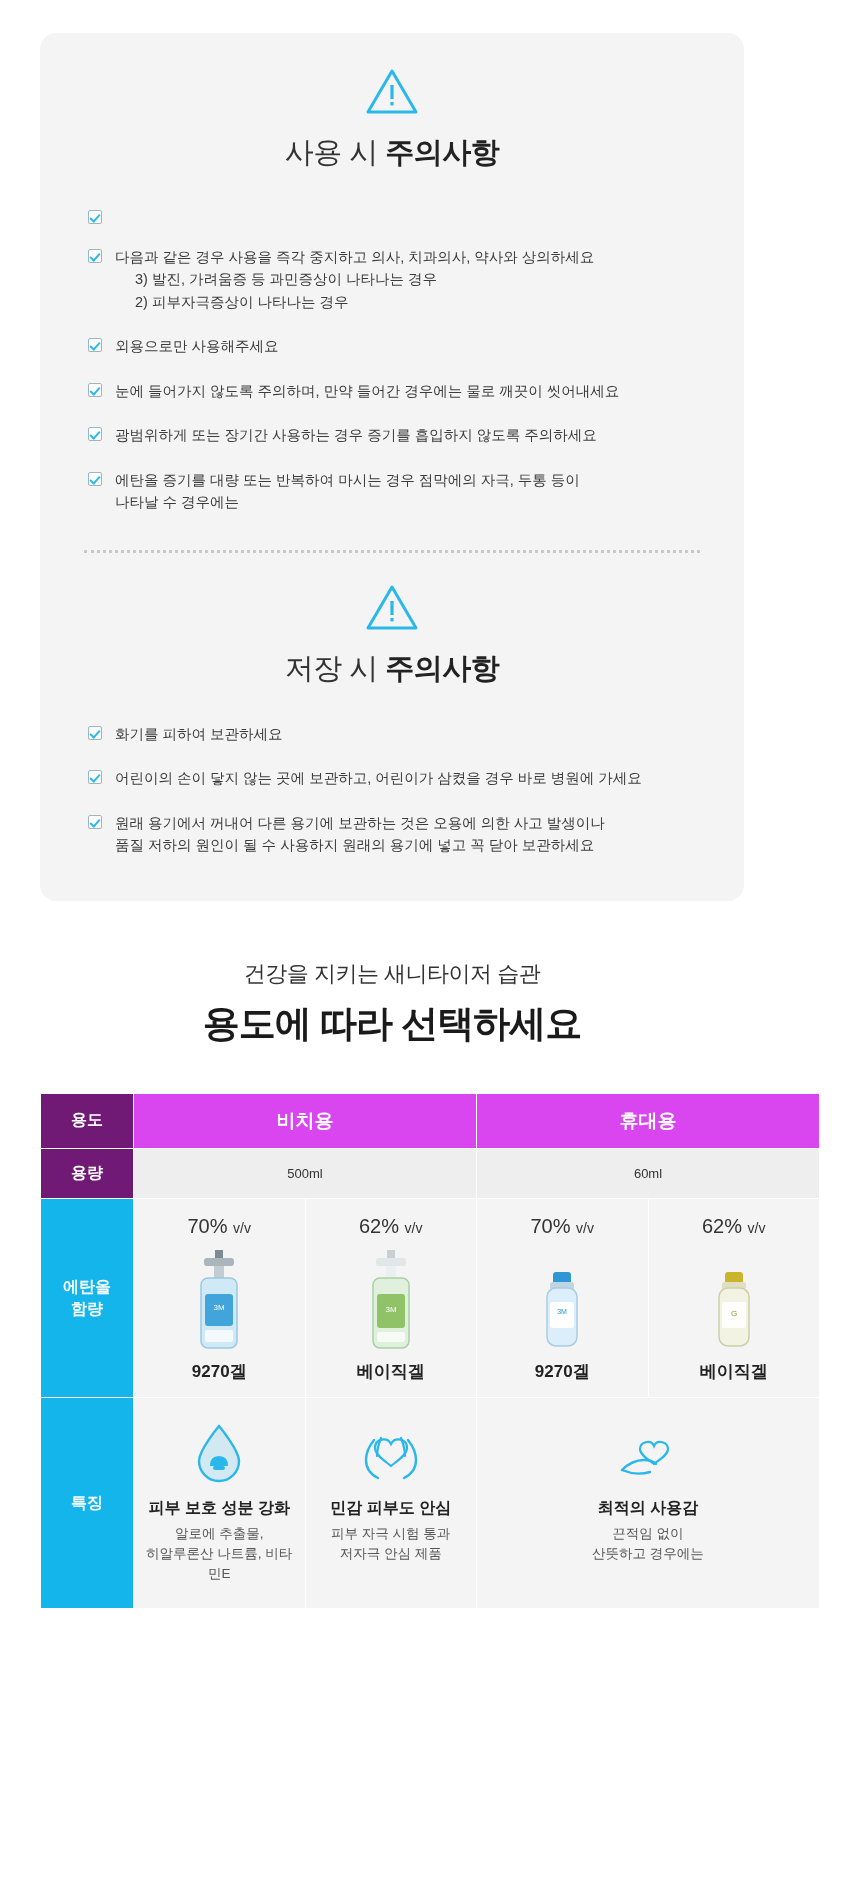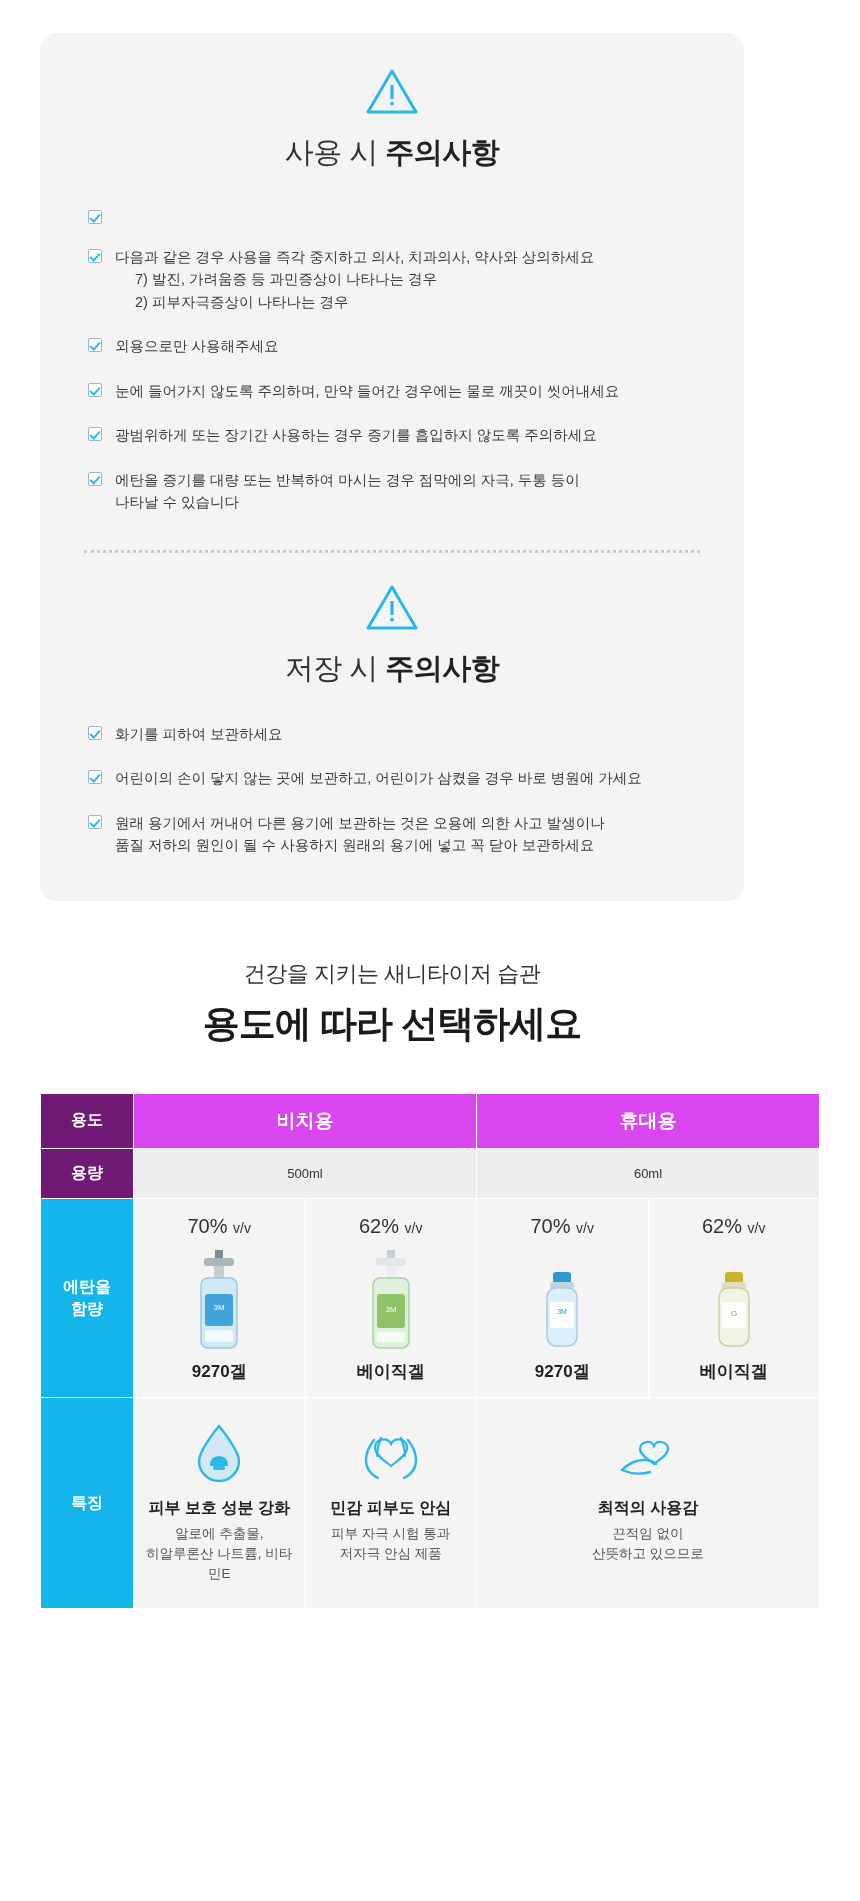--- a/index.html
+++ b/index.html
@@ -160,41 +160,41 @@
     </div>
 
     <div class="list">
       <div class="list-item">
         <span class="chk"></span>
       </div>
       <div class="list-item">
         <span class="chk"></span>
         <span class="li-body">
           <span>다음과 같은 경우 사용을 즉각 중지하고 의사, 치과의사, 약사와 상의하세요</span>
-          <span class="sub">7) 발진, 가려움증 등 과민증상이 나타나는 경우</span>
+          <span class="sub">3) 발진, 가려움증 등 과민증상이 나타나는 경우</span>
           <span class="sub2">2) 피부자극증상이 나타나는 경우</span>
         </span>
       </div>
       <div class="list-item">
         <span class="chk"></span>
         <span class="li-body"><span>외용으로만 사용해주세요</span></span>
       </div>
       <div class="list-item">
         <span class="chk"></span>
         <span class="li-body"><span>눈에 들어가지 않도록 주의하며, 만약 들어간 경우에는 물로 깨끗이 씻어내세요</span></span>
       </div>
       <div class="list-item">
         <span class="chk"></span>
         <span class="li-body"><span>광범위하게 또는 장기간 사용하는 경우 증기를 흡입하지 않도록 주의하세요</span></span>
       </div>
       <div class="list-item">
         <span class="chk"></span>
         <span class="li-body">
           <span>에탄올 증기를 대량 또는 반복하여 마시는 경우 점막에의 자극, 두통 등이</span>
-          <span style="display:block">나타날 수 있습니다</span>
+          <span style="display:block">나타날 수 경우에는</span>
         </span>
       </div>
     </div>
 
     <div class="divider"></div>
 
     <span>
       <svg class="warn-icon" width="54" height="48" viewBox="0 0 54 48" fill="none">
         <path d="M27 4 L51 45 L3 45 Z" stroke="#2ab7ea" stroke-width="3" fill="none" stroke-linejoin="round"></path>
         <rect x="25.4" y="18" width="3.2" height="14" fill="#2ab7ea"></rect>
@@ -346,20 +346,20 @@
         <div class="ficon">
           <svg width="68" height="58" viewBox="0 0 68 58">
             <path d="M40 22 c-3-7-14-4-14 3 0 6 9 11 14 15 5-4 14-9 14-15 0-7-11-10-14-3z" stroke="#2ab7ea" stroke-width="2.2" fill="none"></path>
             <path d="M8 46 q10-10 22-10 q8 0 12 4" stroke="#2ab7ea" stroke-width="2.4" fill="none" stroke-linecap="round"></path>
             <path d="M8 46 q14 6 28 2" stroke="#2ab7ea" stroke-width="2.4" fill="none" stroke-linecap="round"></path>
           </svg>
         </div>
         <div class="feat-title">최적의 사용감</div>
         <div class="feat-desc">
           <span>끈적임 없이</span><br>
-          <span>산뜻하고 있으므로</span>
+          <span>산뜻하고 경우에는</span>
         </div>
       </td>
     </tr>
   </tbody>
     </table>
 
 </div>
 
 </body></html>

